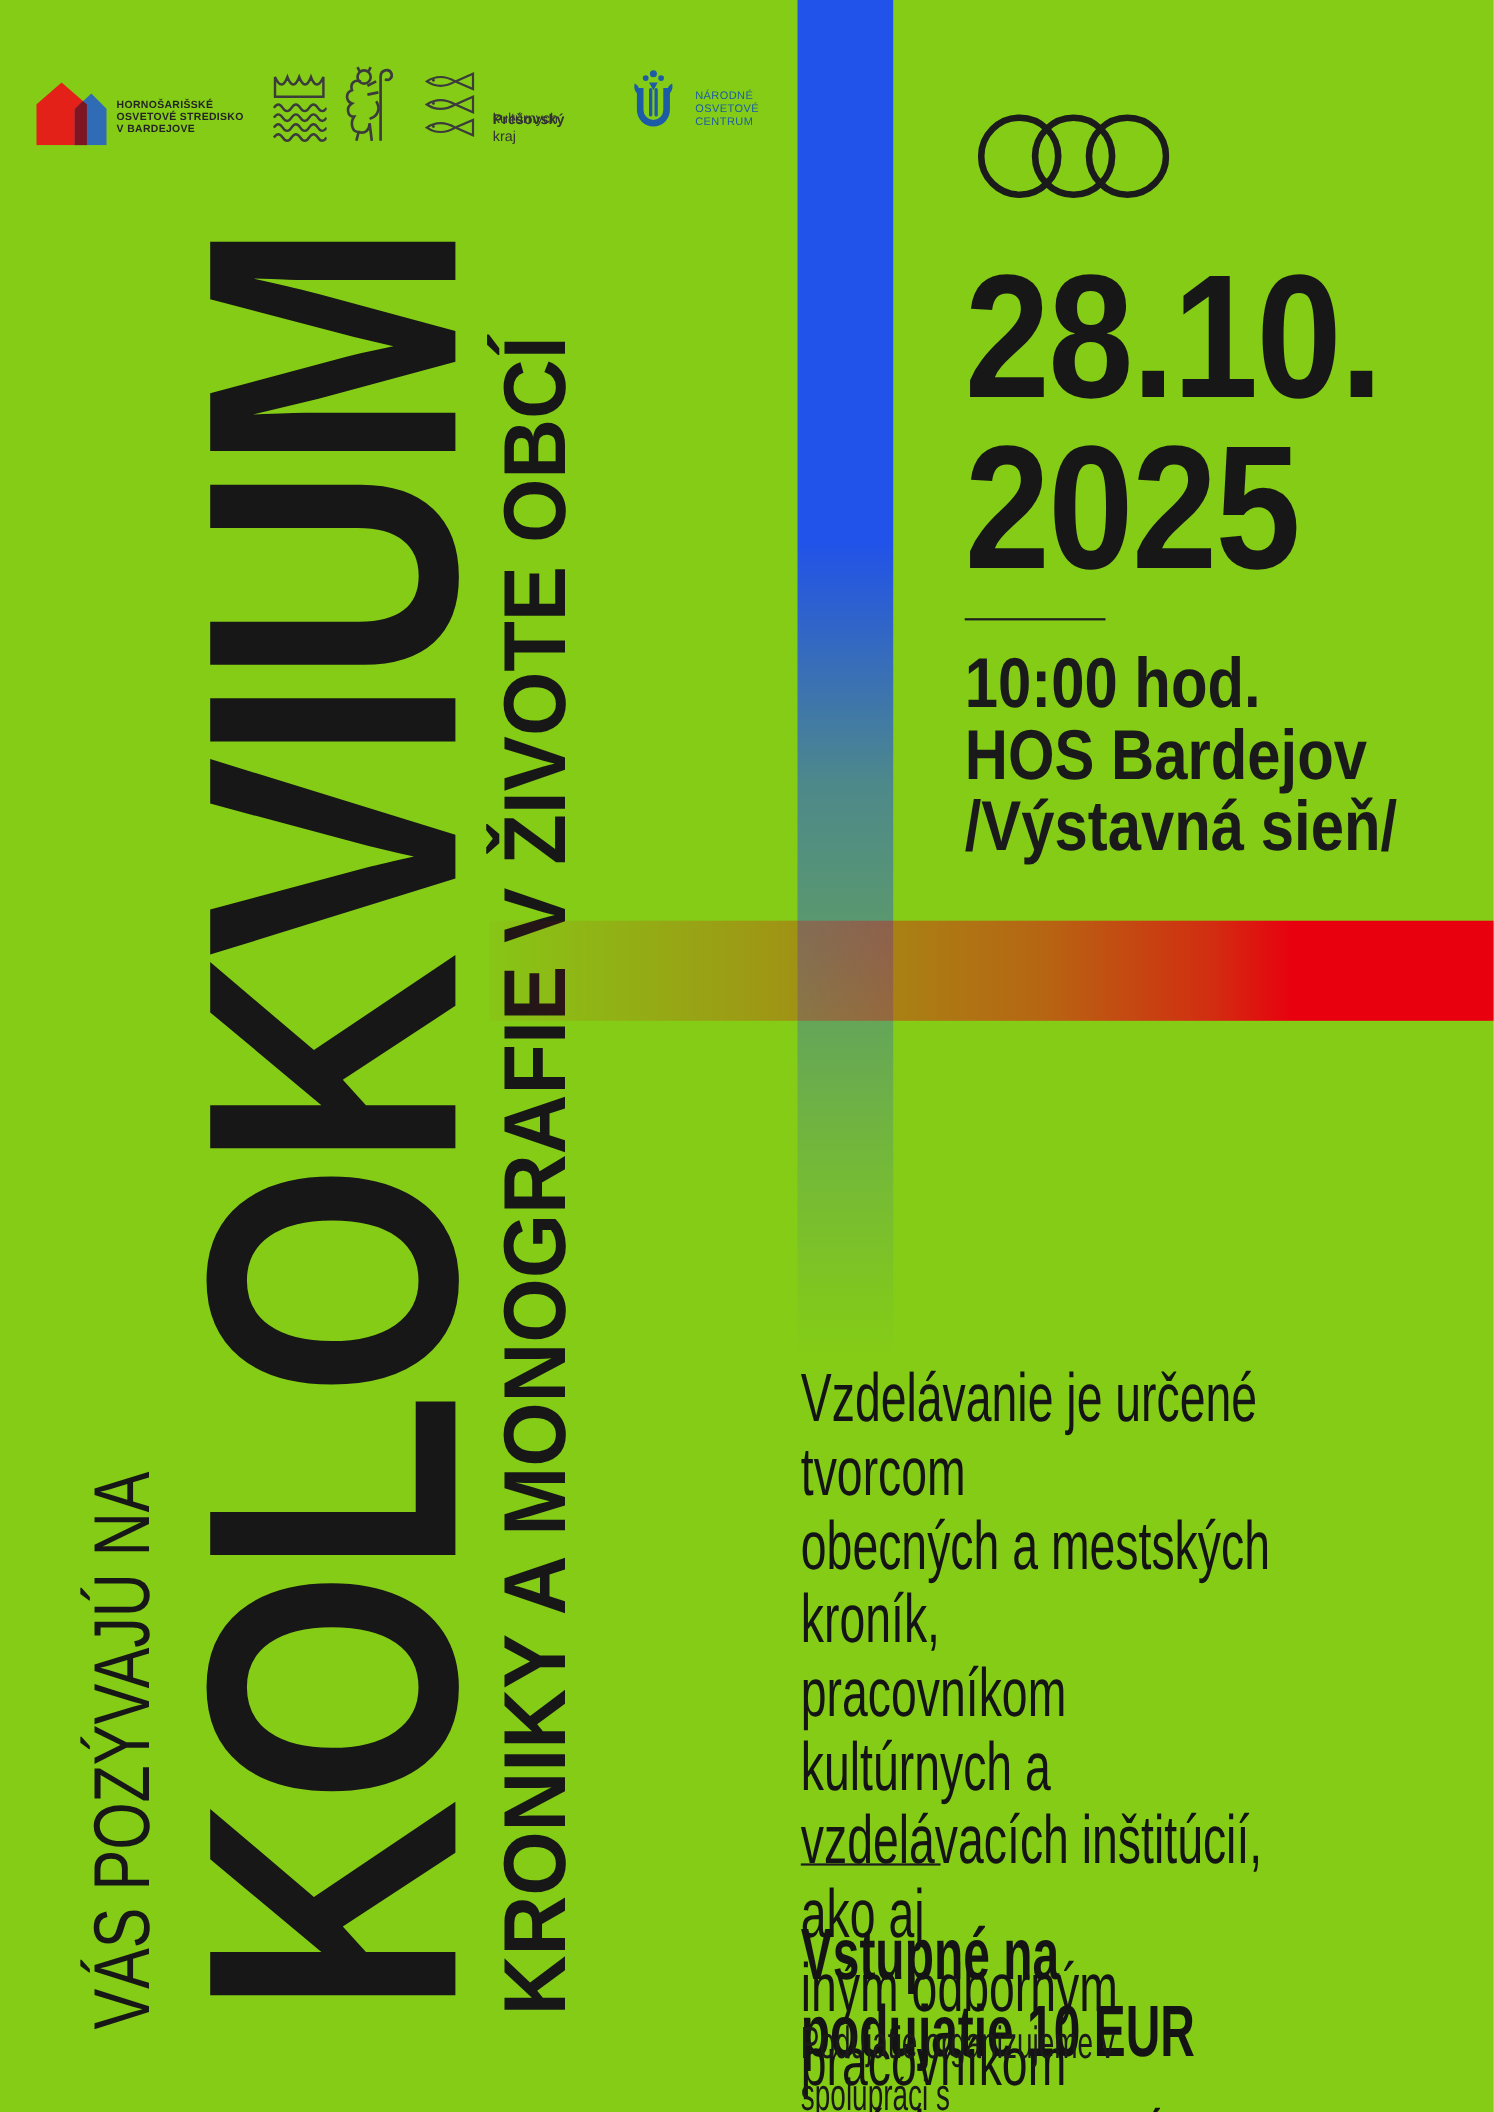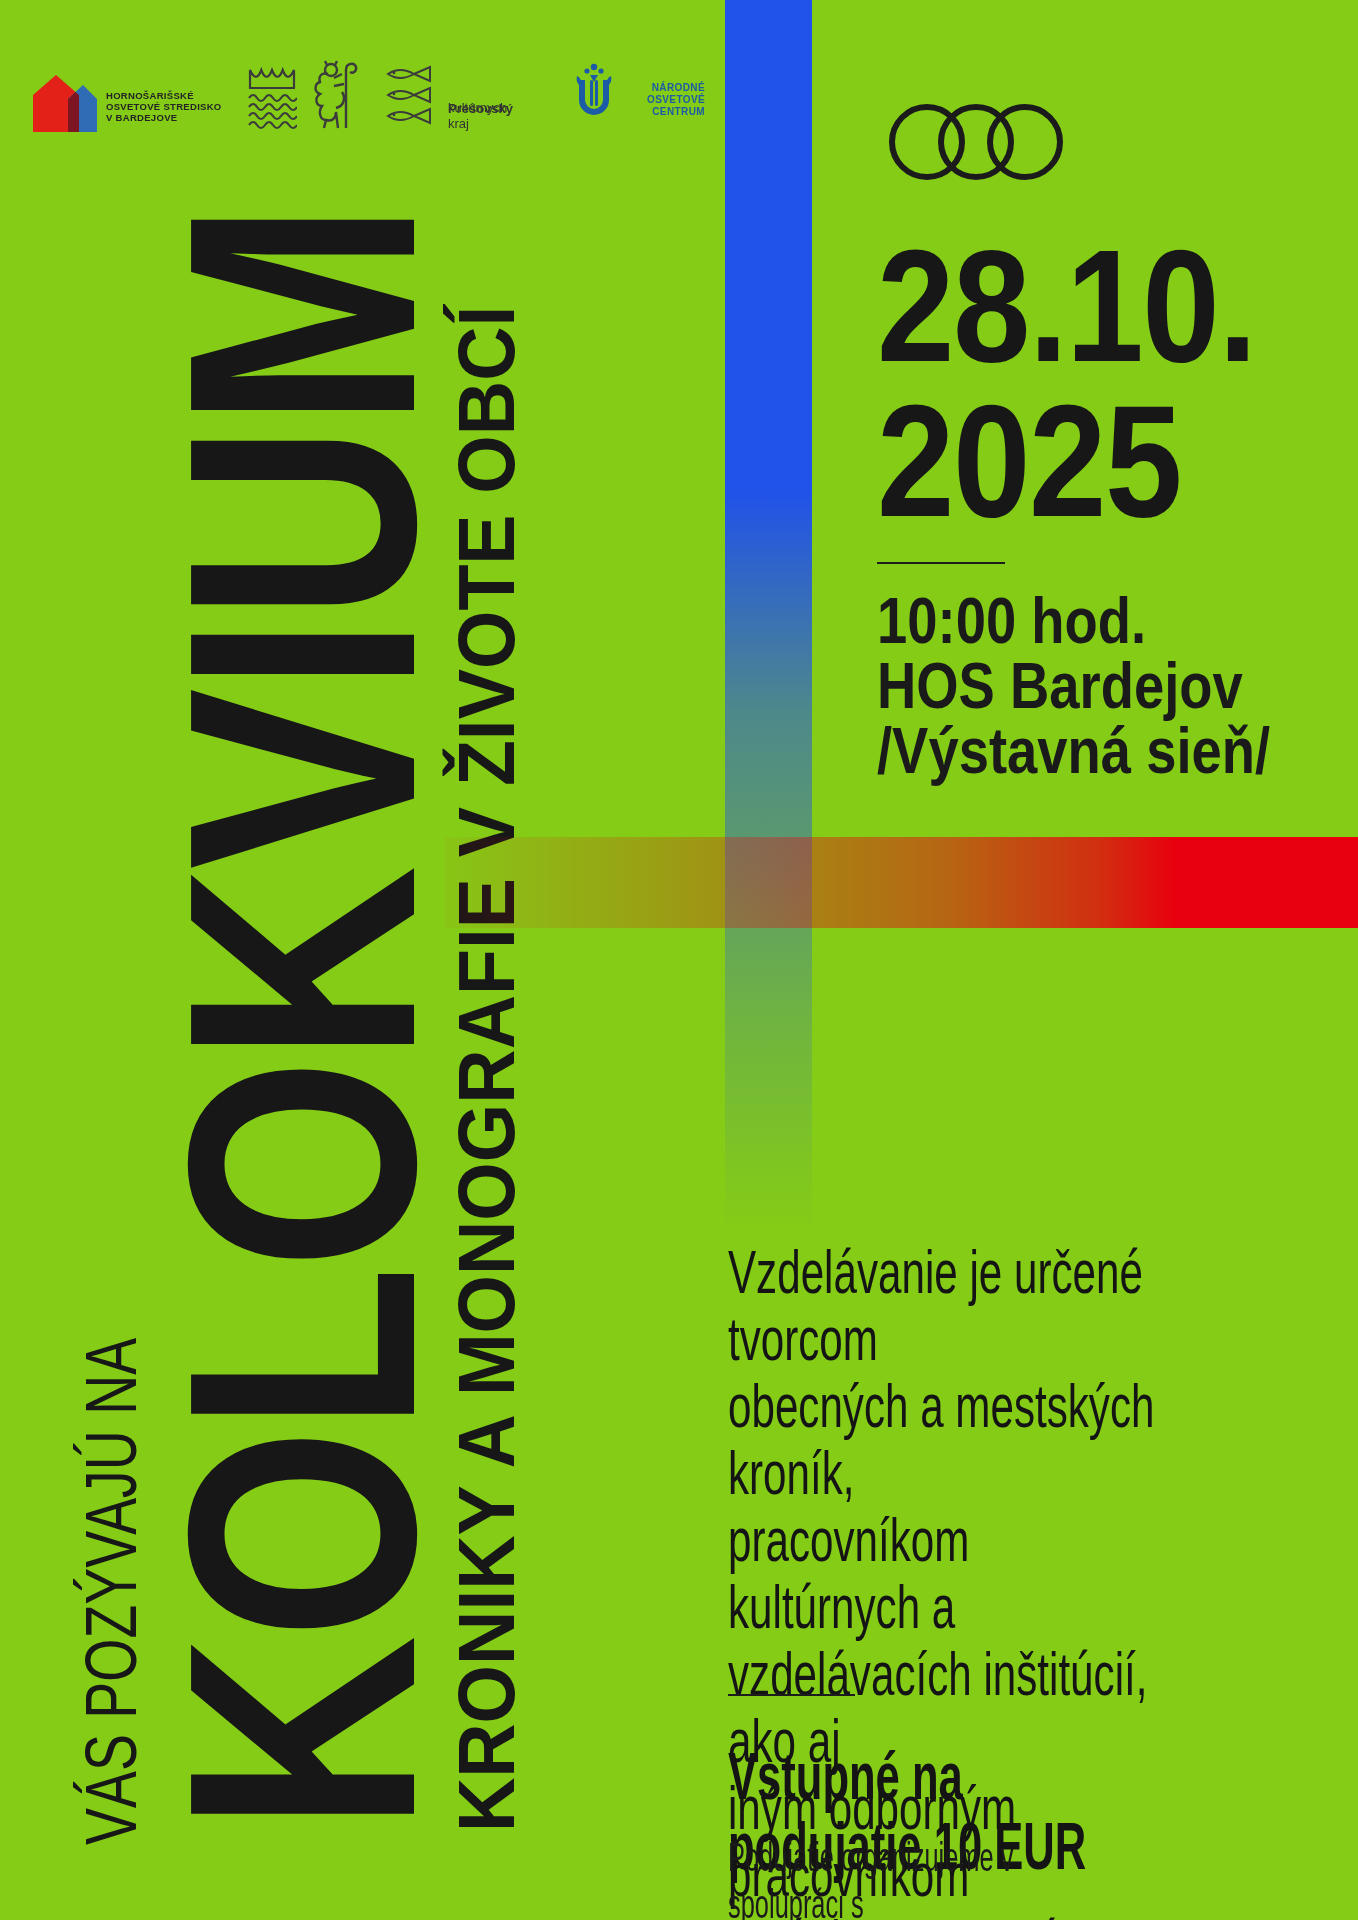--- a/index.html
+++ b/index.html
@@ -51,22 +51,22 @@
   .divider{position:absolute;height:2px;background:#1d1d1d;z-index:2;}
   .d1{left:877px;top:562px;width:128px;}
   .d2{left:728px;top:1694px;width:127px;}
   
   .logo{z-index:2;}
   .hos-text{left:106px;top:90px;font-size:9.5px;line-height:11px;font-weight:700;
     letter-spacing:0.3px;color:#242424;white-space:pre-line;z-index:2;}
   .psk-bold{left:448px;top:84px;font-size:13px;line-height:16px;font-weight:700;color:#333;z-index:2;margin-top:17px;}
   .psk-rest{left:448px;top:100px;font-size:13px;line-height:15.5px;font-weight:400;
     color:#333;white-space:pre-line;z-index:2;}
-  .noc-text{left:647px;top:82px;font-size:10px;line-height:12px;font-weight:700;
-    letter-spacing:0.4px;color:#1b5ca6;white-space:pre-line;z-index:2;text-align:right;}
+  .noc-text{left:632px;top:82px;font-size:10px;line-height:12px;font-weight:400;
+    letter-spacing:0.4px;color:#1b5ca6;white-space:pre-line;z-index:2;}
 </style>
 </head>
 <body>
 
 <div class="poster">
 
   <div class="bar-blue"></div>
   <div class="bar-red"></div>
 
   <svg class="abs logo" style="left:33px;top:75px" width="64" height="57" viewBox="0 0 64 57">

